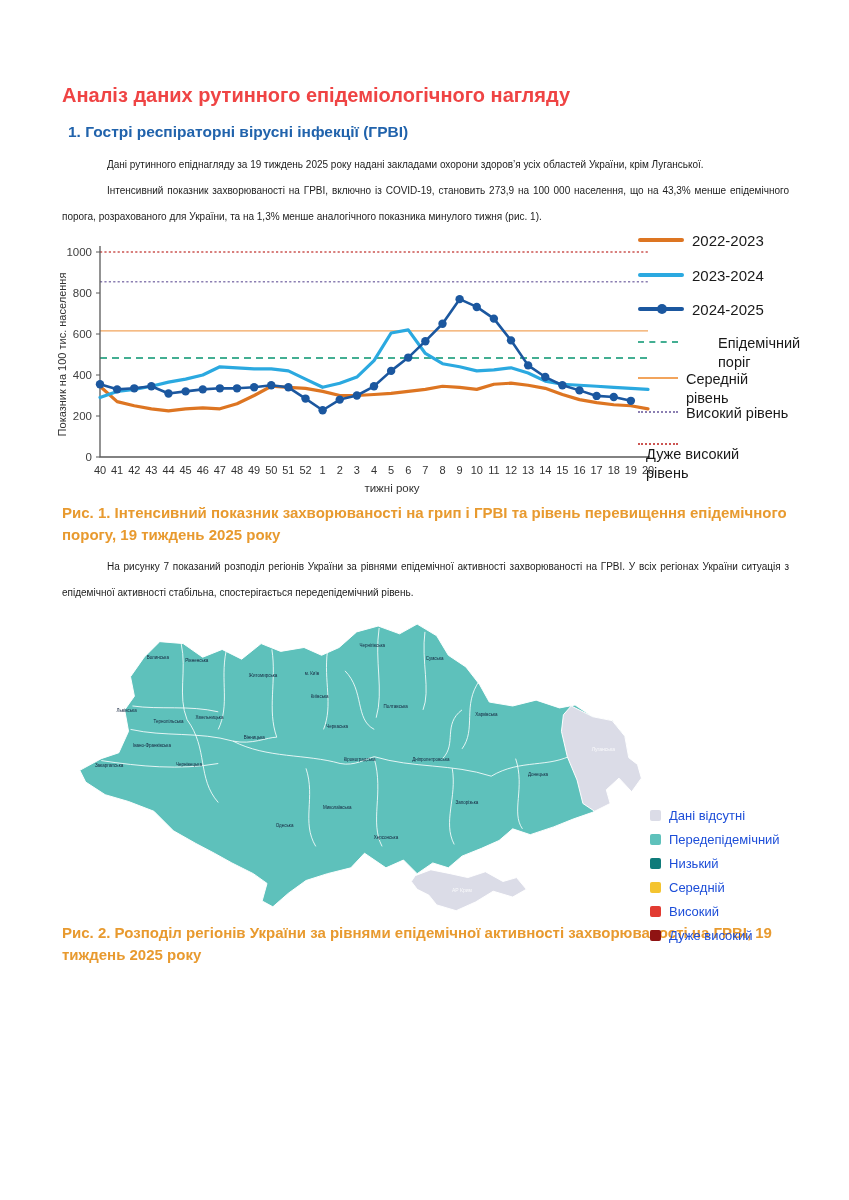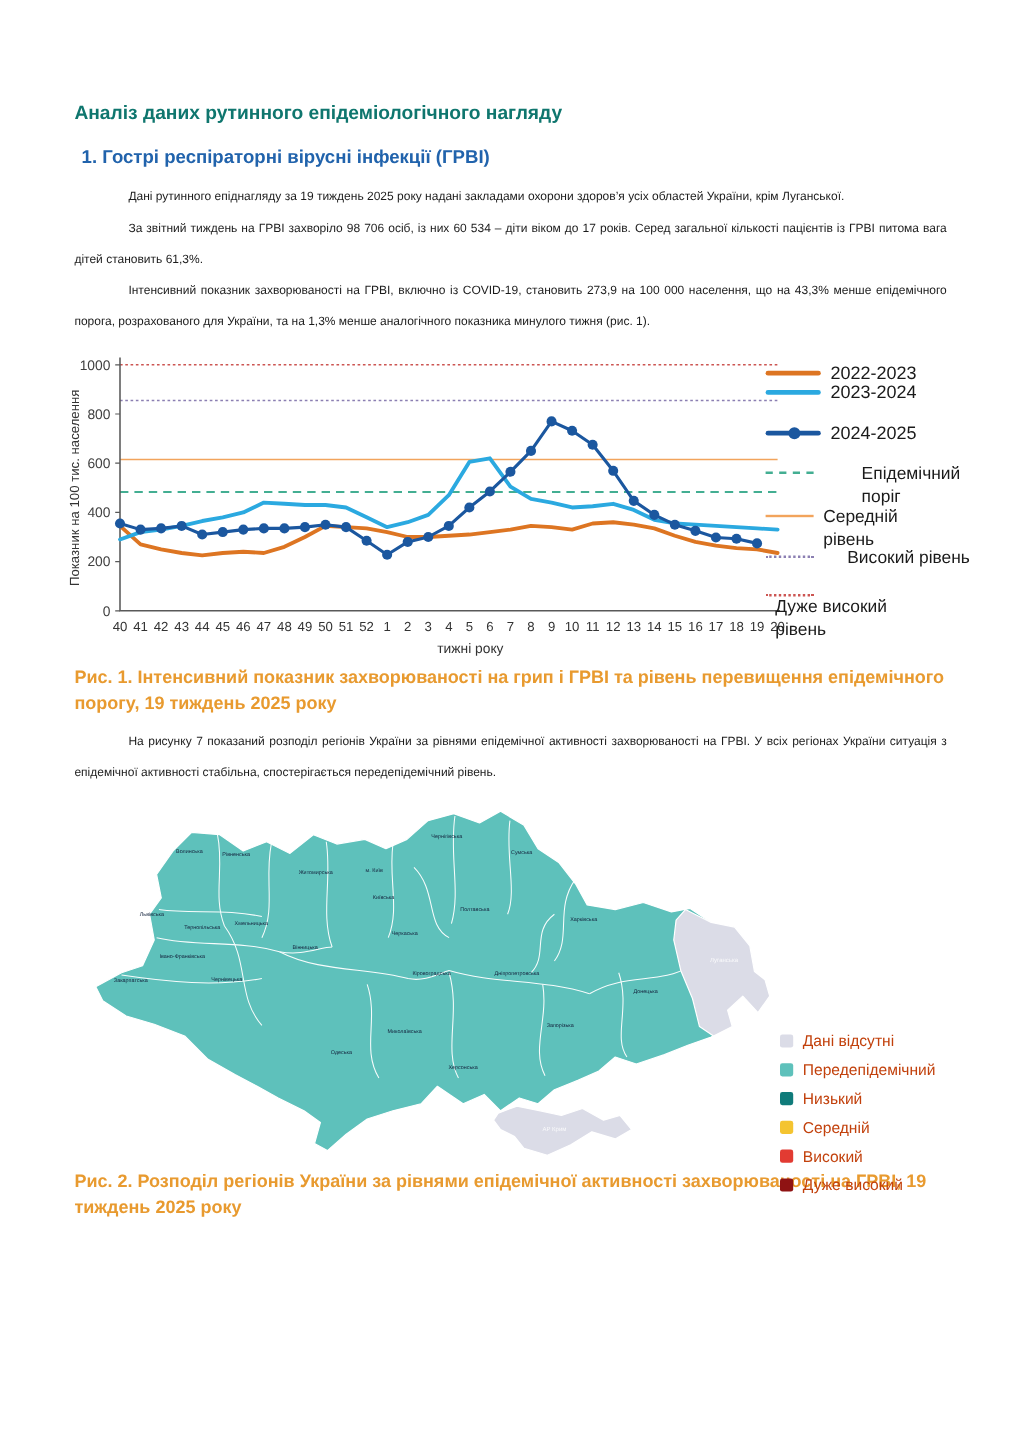--- a/index.html
+++ b/index.html
@@ -1,19 +1,19 @@
 <!DOCTYPE html>
 <html><head>
 <meta charset="utf-8">
 <style>
   html,body{margin:0;padding:0;background:#fff;}
   .page{position:relative;width:849px;height:1200px;background:#ffffff;overflow:hidden;
         font-family:"Liberation Sans",sans-serif;color:#1c1c1c;}
   .content{position:absolute;left:62px;top:84px;width:727px;}
-  h1.doc-title{font-size:16px;line-height:22px;color:#0f766e;margin:0 0 16px 0;font-weight:bold;}
+  h1.doc-title{font-size:20px;line-height:22px;color:#ef4444;margin:0 0 16px 0;font-weight:bold;}
   h2.section-heading{font-size:15.5px;line-height:20px;color:#2163AC;margin:0 0 10px 0;padding-left:6px;font-weight:bold;}
   p.body-par{font-size:10px;line-height:26px;text-align:justify;text-indent:45px;margin:0;}
   p.caption{font-size:15px;line-height:22px;font-weight:bold;color:#E89A2F;margin:4px 0 8px 0;
             text-align:left;text-indent:0;}
   .figure{position:relative;}
   .figure.chart{height:268px;margin:0 0 2px -8px;width:800px;}
   #chart-svg{position:absolute;left:0;top:0;}
   #chart-legend{position:absolute;left:584px;top:0;width:160px;}
   .cl-item{position:absolute;display:flex;align-items:flex-start;}
   .cl-sample{flex:0 0 auto;margin-top:7px;}
@@ -21,35 +21,34 @@
   .cl-label.small{font-size:14.5px;}
   .figure.map{height:306px;margin:6px 0 0 10px;width:717px;}
   #map-svg{position:absolute;left:0;top:0;}
   #map-labels{position:absolute;left:0;top:0;width:585px;height:303px;pointer-events:none;}
   .region-label{position:absolute;transform:translate(-50%,-50%);font-size:4.5px;line-height:5px;
                 color:#14233d;white-space:nowrap;text-align:center;}
   .region-label.light{color:rgba(255,255,255,0.85);font-size:5px;}
   #map-legend{position:absolute;left:578px;top:196px;width:150px;}
   .ml-item{display:flex;align-items:center;margin-bottom:9px;}
   .ml-swatch{width:11px;height:11px;border-radius:2px;flex:0 0 auto;}
-  .ml-label{margin-left:8px;font-size:13px;color:#c2410c;}
+  .ml-label{margin-left:8px;font-size:13px;color:#1d4ed8;}
   text{font-family:"Liberation Sans",sans-serif;}
 </style>
 </head>
 <body>
 
 <div class="page">
   <div class="content">
 
     <h1 class="doc-title">Аналіз даних рутинного епідеміологічного нагляду</h1>
 
     <h2 class="section-heading">1.  Гострі респіраторні вірусні інфекції (ГРВІ)</h2>
 
     <p class="body-par">Дані рутинного епіднагляду за 19 тиждень 2025 року надані закладами охорони здоров’я усіх областей України, крім Луганської.</p>
-    <p class="body-par">За звітний тиждень на ГРВІ захворіло 98 706 осіб, із них 60 534 – діти віком до 17 років. Серед загальної кількості пацієнтів із ГРВІ питома вага дітей становить 61,3%.</p>
     <p class="body-par">Інтенсивний показник захворюваності на ГРВІ, включно із COVID-19, становить 273,9 на 100 000 населення, що на 43,3% менше епідемічного порога, розрахованого для України, та на 1,3% менше аналогічного показника минулого тижня (рис. 1).</p>
 
     <div class="figure chart">
       <svg id="chart-svg" width="800" height="268" viewBox="0 0 800 268">
           <line x1="46" y1="127.985" x2="594" y2="127.985" stroke="#43AE92" stroke-width="1.8" stroke-dasharray="7,5"></line>
           <line x1="46" y1="100.92500000000001" x2="594" y2="100.92500000000001" stroke="#F2A45C" stroke-width="1.3" stroke-dasharray="none"></line>
           <line x1="46" y1="51.72500000000002" x2="594" y2="51.72500000000002" stroke="#8B7FB2" stroke-width="1.3" stroke-dasharray="2.2,2.2"></line>
           <line x1="46" y1="22" x2="594" y2="22" stroke="#CC5552" stroke-width="1.3" stroke-dasharray="2.2,2.2"></line>
           <path d="M 46 16 L 46 227 L 596 227" fill="none" stroke="#595959" stroke-width="1.3"></path>
           <text x="38" y="231" text-anchor="end" font-size="11.5" fill="#404040">0</text>
@@ -129,21 +128,21 @@
           <circle cx="457" cy="110.355" r="4.2" fill="#1B579F"></circle>
           <circle cx="474.125" cy="135.365" r="4.2" fill="#1B579F"></circle>
           <circle cx="491.25" cy="147.05" r="4.2" fill="#1B579F"></circle>
           <circle cx="508.375" cy="155.25" r="4.2" fill="#1B579F"></circle>
           <circle cx="525.5" cy="160.375" r="4.2" fill="#1B579F"></circle>
           <circle cx="542.625" cy="165.91" r="4.2" fill="#1B579F"></circle>
           <circle cx="559.75" cy="166.935" r="4.2" fill="#1B579F"></circle>
           <circle cx="576.875" cy="170.83" r="4.2" fill="#1B579F"></circle>
         </svg>
       <div id="chart-legend">
-          <div class="cl-item" style="top: 20px;">
+          <div class="cl-item" style="top: 1px;">
             <div class="cl-sample" style="width: 46px; height: 4px; border-radius: 2px; background: rgb(221, 117, 34); position: relative;"></div>
             <div class="cl-label">2022-2023</div>
           </div>
           <div class="cl-item" style="top: 36px;">
             <div class="cl-sample" style="width: 46px; height: 4px; border-radius: 2px; background: rgb(43, 169, 224); position: relative;"></div>
             <div class="cl-label">2023-2024</div>
           </div>
           <div class="cl-item" style="top: 70px;">
             <div class="cl-sample" style="width: 46px; height: 4px; border-radius: 2px; background: rgb(27, 87, 159); position: relative;">
               <div style="position: absolute; left: 19px; top: -3px; width: 10px; height: 10px; border-radius: 50%; background: rgb(27, 87, 159);"></div>
@@ -151,21 +150,21 @@
             <div class="cl-label">2024-2025</div>
           </div>
           <div class="cl-item" style="top: 104px; gap: 32px;">
             <div class="cl-sample" style="width: 40px; height: 0px; border-top: 2px dashed rgb(67, 174, 146);"></div>
             <div class="cl-label small" style="width: 108px;">Епідемічний поріг</div>
           </div>
           <div class="cl-item" style="top: 140px; justify-content: center;">
             <div class="cl-sample" style="width: 40px; height: 0px; border-top: 2px solid rgb(242, 164, 92);"></div>
             <div class="cl-label small" style="width: 108px;">Середній рівень</div>
           </div>
-          <div class="cl-item" style="top: 174px; gap: 20px;">
+          <div class="cl-item" style="top: 174px;">
             <div class="cl-sample" style="width: 40px; height: 0px; border-top: 2px dotted rgb(139, 127, 178);"></div>
             <div class="cl-label small" style="width: 108px;">Високий рівень</div>
           </div>
           <div class="cl-item" style="top: 206px; flex-direction: column;">
             <div class="cl-sample" style="width: 40px; height: 0px; border-top: 2px dotted rgb(204, 85, 82);"></div>
             <div class="cl-label small" style="width: 108px;">Дуже високий рівень</div>
           </div>
         </div>
     </div>
 

